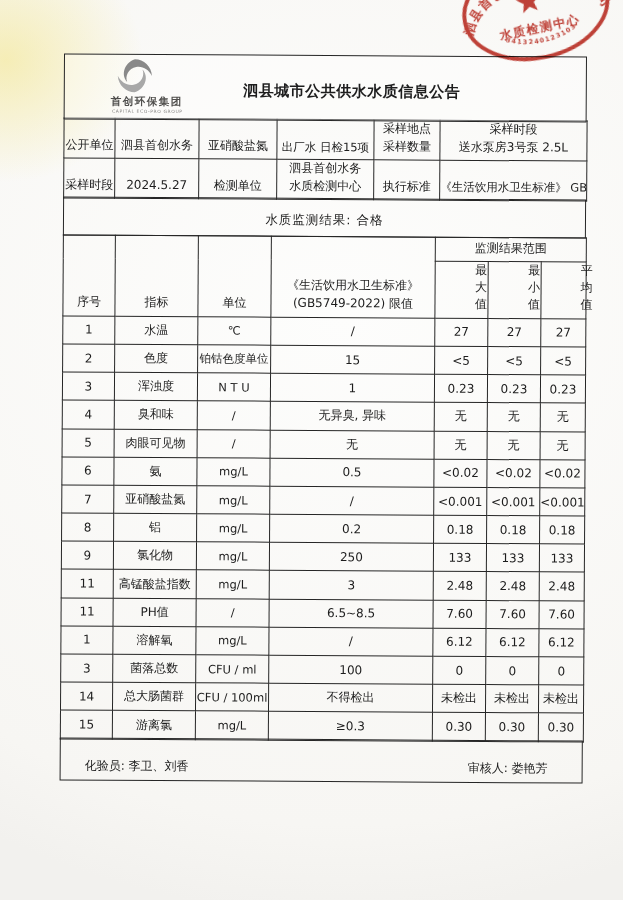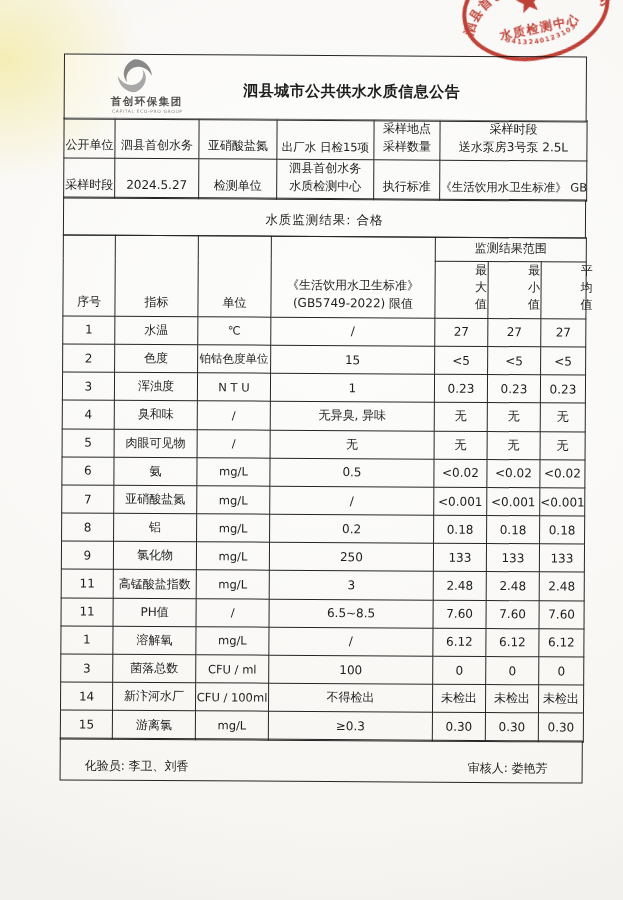--- a/index.html
+++ b/index.html
@@ -245,21 +245,21 @@
             <td data-name="cell-no">3</td>
             <td data-name="cell-indicator">菌落总数</td>
             <td data-name="cell-unit">CFU / ml</td>
             <td data-name="cell-limit">100</td>
             <td data-name="cell-max">0</td>
             <td data-name="cell-min">0</td>
             <td data-name="cell-avg">0</td>
           </tr>
           <tr data-name="table-row">
             <td data-name="cell-no">14</td>
-            <td data-name="cell-indicator">新汴河水厂</td>
+            <td data-name="cell-indicator">总大肠菌群</td>
             <td data-name="cell-unit">CFU / 100ml</td>
             <td data-name="cell-limit">不得检出</td>
             <td data-name="cell-max">未检出</td>
             <td data-name="cell-min">未检出</td>
             <td data-name="cell-avg">未检出</td>
           </tr>
           <tr data-name="table-row">
             <td data-name="cell-no">15</td>
             <td data-name="cell-indicator">游离氯</td>
             <td data-name="cell-unit">mg/L</td>

